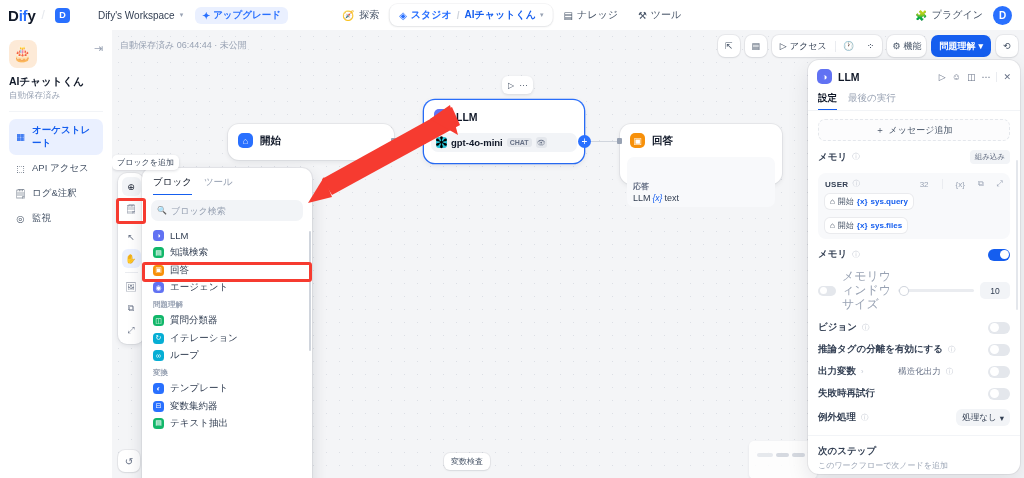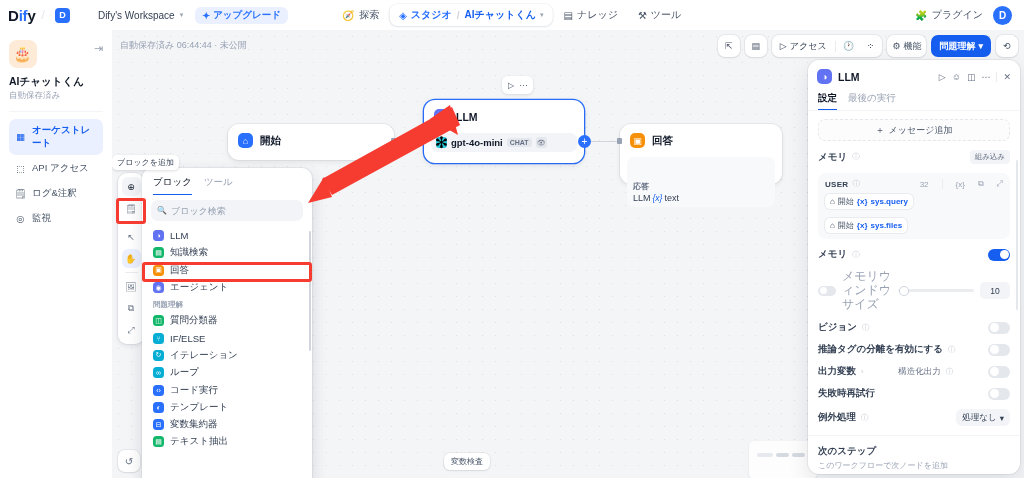--- a/index.html
+++ b/index.html
@@ -485,35 +485,28 @@
         <div class="pk-item">
           <span class="pk-ic" style="background:#6172f3">◉</span>
           <span>エージェント</span>
         </div>
         <div class="pk-group">問題理解</div>
         <div class="pk-item">
           <span class="pk-ic" style="background:#12b76a">◫</span>
           <span>質問分類器</span>
         </div>
         <div class="pk-item">
-          <span class="pk-ic" style="background:#06aed4">⑂</span>
-          <span>IF/ELSE</span>
-        </div>
-        <div class="pk-item">
           <span class="pk-ic" style="background:#06aed4">↻</span>
           <span>イテレーション</span>
         </div>
         <div class="pk-item">
           <span class="pk-ic" style="background:#06aed4">∞</span>
           <span>ループ</span>
         </div>
-        <div class="pk-item">
-          <span class="pk-ic" style="background:#2970ff">‹›</span>
-          <span>コード実行</span>
-        </div>
+        <div class="pk-group">変換</div>
         <div class="pk-item">
           <span class="pk-ic" style="background:#2970ff">◐</span>
           <span>テンプレート</span>
         </div>
         <div class="pk-item">
           <span class="pk-ic" style="background:#2970ff">⊟</span>
           <span>変数集約器</span>
         </div>
         <div class="pk-item">
           <span class="pk-ic" style="background:#12b76a">▤</span>

